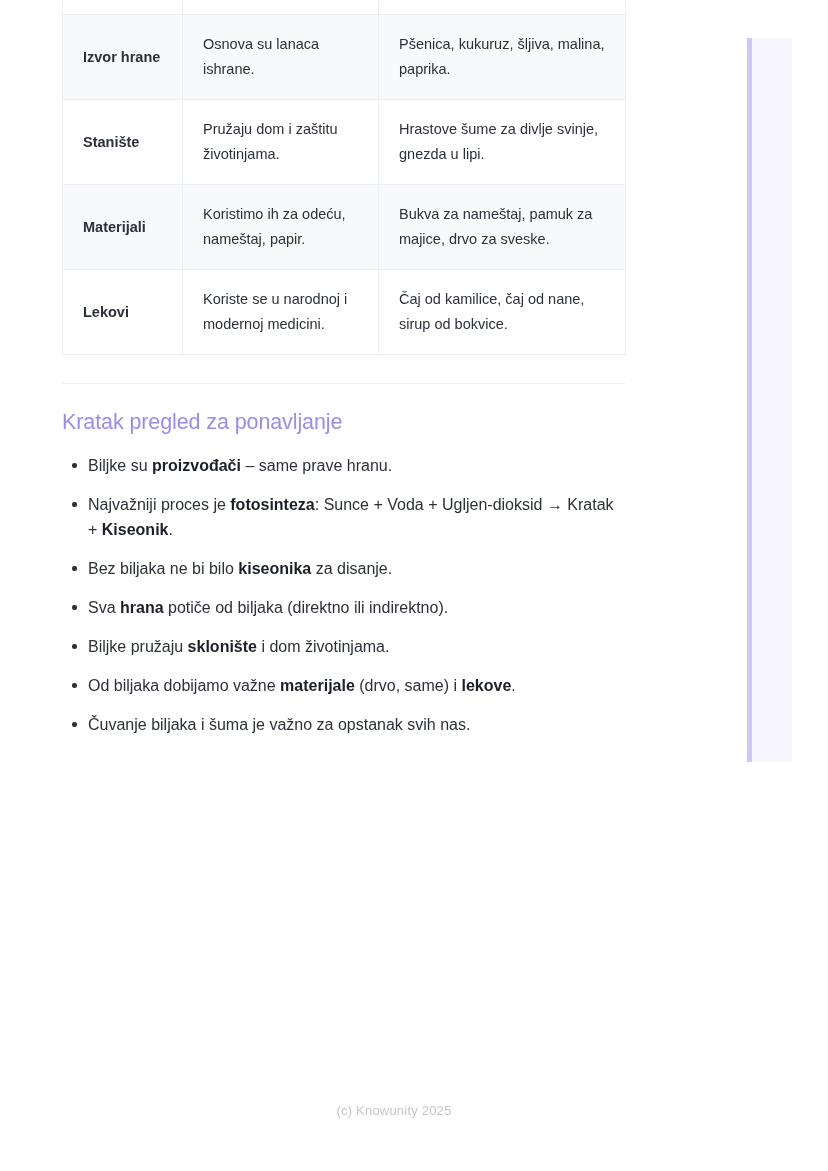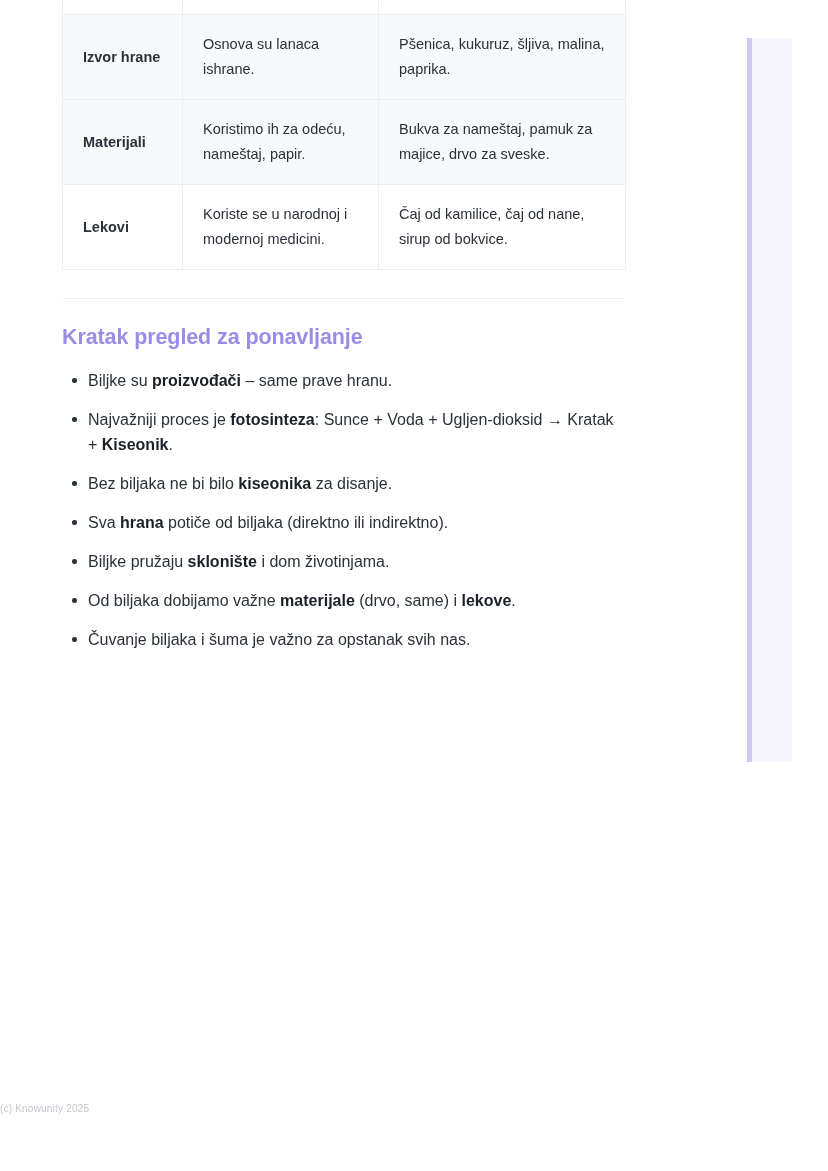--- a/index.html
+++ b/index.html
@@ -75,21 +75,21 @@
     height: 1px;
     background: #eceef1;
     width: 563px;
     border: 0;
   }
 
   
   .section-title {
     margin: 26px 0 0 0;
     font-size: 21.5px;
-    font-weight: bold;
+    font-weight: normal;
     color: #9b8ce6;
     letter-spacing: -0.1px;
   }
 
   
   .bullets {
     margin: 18px 0 0 0;
     padding: 0 0 0 26px;
     list-style: none;
   }
@@ -112,22 +112,22 @@
     background: #2c3139;
   }
   .bullets b { font-weight: bold; color: #1b1f27; }
 
   
   .footer {
     position: absolute;
     left: 0;
     top: 1103px;
     width: 788px;
-    text-align: left;
-    font-size: 10px;
+    text-align: center;
+    font-size: 13px;
     color: #c3c6cc;
     letter-spacing: 0.2px;
   }
 </style>
 </head>
 <body>
 
 <div class="side-strip"></div>
 
 <div class="doc">
@@ -141,20 +141,25 @@
     <tbody>
       <tr class="clipped">
         <td></td>
         <td></td>
         <td></td>
       </tr>
       <tr class="stripe">
         <td class="cell-label">Izvor hrane</td>
         <td>Osnova su lanaca ishrane.</td>
         <td>Pšenica, kukuruz, šljiva, malina, paprika.</td>
+      </tr>
+      <tr>
+        <td class="cell-label">Stanište</td>
+        <td>Pružaju dom i zaštitu životinjama.</td>
+        <td>Hrastove šume za divlje svinje, gnezda u lipi.</td>
       </tr>
       <tr class="stripe">
         <td class="cell-label">Materijali</td>
         <td>Koristimo ih za odeću, nameštaj, papir.</td>
         <td>Bukva za nameštaj, pamuk za majice, drvo za sveske.</td>
       </tr>
       <tr>
         <td class="cell-label">Lekovi</td>
         <td>Koriste se u narodnoj i modernoj medicini.</td>
         <td>Čaj od kamilice, čaj od nane, sirup od bokvice.</td>

